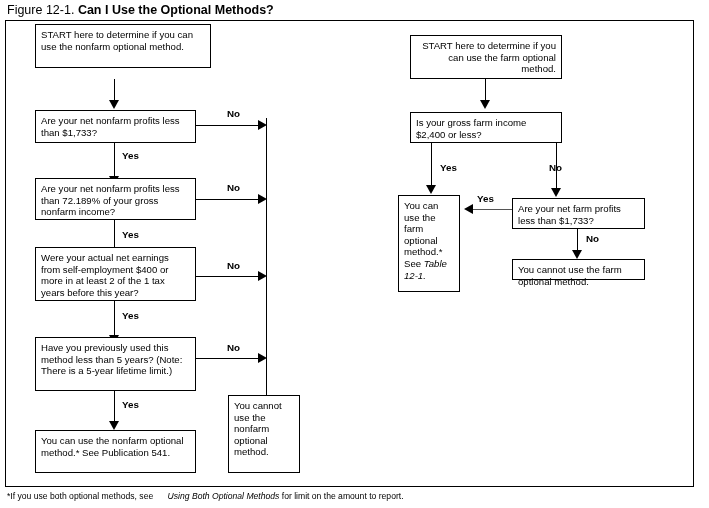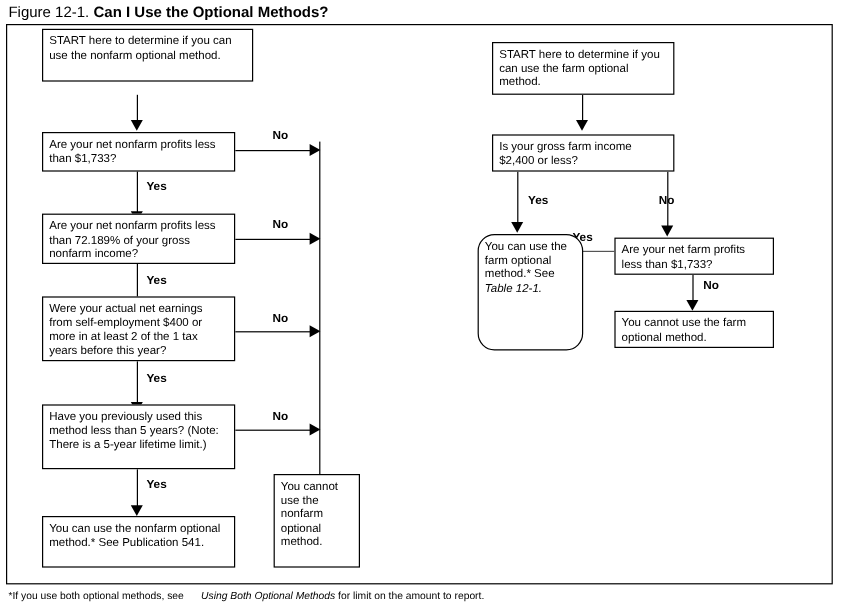--- a/index.html
+++ b/index.html
@@ -170,21 +170,21 @@
   <div class="vline" style="left:114px; top:391px; height:32px;"></div>
   <div class="arrow-down" style="left:109px; top:421px;"></div>
   <div class="edge-label" style="left:122px; top:399px;">Yes</div>
 
   <div class="node" style="left:35px; top:430px; width:161px; height:43px;">You can use the nonfarm optional method.* See Publication 541.</div>
 
   <div class="vline" style="left:266px; top:118px; height:278px;"></div>
 
   <div class="node" style="left:228px; top:395px; width:72px; height:78px;">You cannot use the nonfarm optional method.</div>
 
-  <div class="node" style="left:410px; top:35px; width:152px; height:44px;">START here to determine if you can use the farm optional method.</div>
+  <div class="node" style="left:410px; top:35px; width:152px; height:44px;text-align:right;">START here to determine if you can use the farm optional method.</div>
 
   <div class="vline" style="left:485px; top:79px; height:22px;"></div>
   <div class="arrow-down" style="left:480px; top:100px;"></div>
 
   <div class="node" style="left:410px; top:112px; width:152px; height:31px;">Is your gross farm income $2,400 or less?</div>
 
   <div class="vline" style="left:431px; top:143px; height:43px;"></div>
   <div class="arrow-down" style="left:426px; top:185px;"></div>
   <div class="edge-label" style="left:440px; top:162px;">Yes</div>
 
@@ -195,19 +195,19 @@
   <div class="node" style="left:512px; top:198px; width:133px; height:31px;">Are your net farm profits less than $1,733?</div>
 
   <div class="hline thin" style="left:473px; top:209px; width:39px;"></div>
   <div class="arrow-left" style="left:464px; top:204px;"></div>
   <div class="edge-label" style="left:477px; top:193px;">Yes</div>
 
   <div class="vline" style="left:577px; top:229px; height:22px;"></div>
   <div class="arrow-down" style="left:572px; top:250px;"></div>
   <div class="edge-label" style="left:586px; top:233px;">No</div>
 
-  <div class="node" style="left:398px; top:195px; width:88px; height:97px;border-radius:14px;"><span>You can use the farm optional method.* See </span><span class="ital">Table 12-1</span><span class="ital">.</span></div>
-
-  <div class="node" style="left:512px; top:259px; width:133px; height:31px;">You cannot use the farm optional method.</div>
+  <div class="node" style="left:398px; top:195px; width:62px; height:97px;"><span>You can use the farm optional method.* See </span><span class="ital">Table 12-1</span><span class="ital">.</span></div>
+
+  <div class="node" style="left:512px; top:259px; width:133px; height:21px;">You cannot use the farm optional method.</div>
 
   <div id="footnote"><span>*If you use both optional methods, see </span><span class="ital">Using Both Optional Methods</span><span> for limit on the amount to report.</span></div>
 
 </div>
 
 </body></html>

